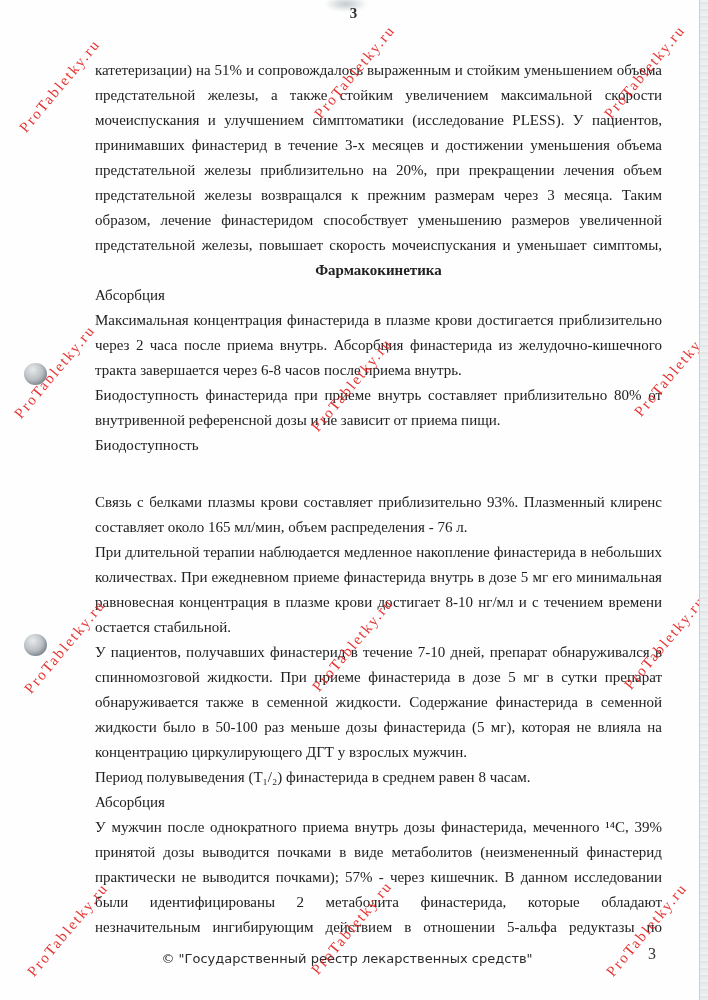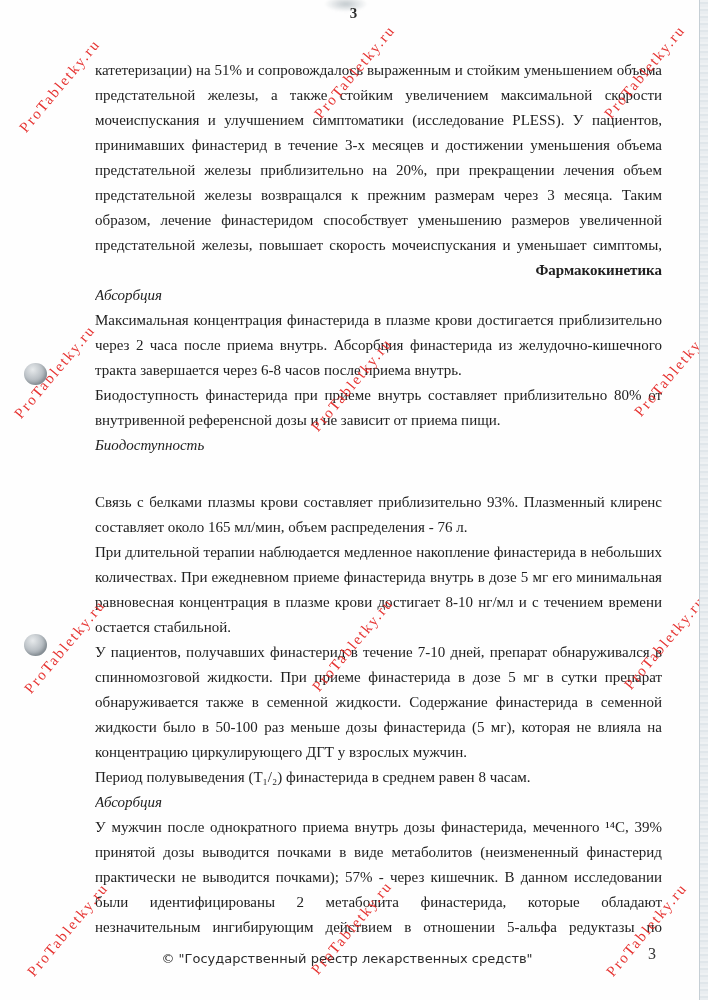--- a/index.html
+++ b/index.html
@@ -16,22 +16,22 @@
     position:absolute; top:945px; left:648px;
     font-size:16px; color:#333; 
   }
   
   .doc-body {
     position:absolute; left:95px; top:58px; width:567px;
     font-size:15px; line-height:25px; color:#212121; text-align:justify;
   }
   .block { overflow:hidden; }
   .block.body {}
-  .block.heading-bold   { font-weight:700; text-align:right; }
-  .block.heading-italic { font-style:italic; text-align:left; }
+  .block.heading-bold   { font-weight:700; text-align:center; }
+  .block.heading-italic { text-align:left; }
   .block.last-just { text-align-last: justify; }
   
   .footer {
     position:absolute; top:951px; left:0; right:14px; text-align:center;
     font-family:"DejaVu Sans","Liberation Sans",sans-serif;
     font-size:13px; color:#2b2b2b;
   }
   
   .wm-layer { position:absolute; inset:0; pointer-events:none; }
   .wm {

